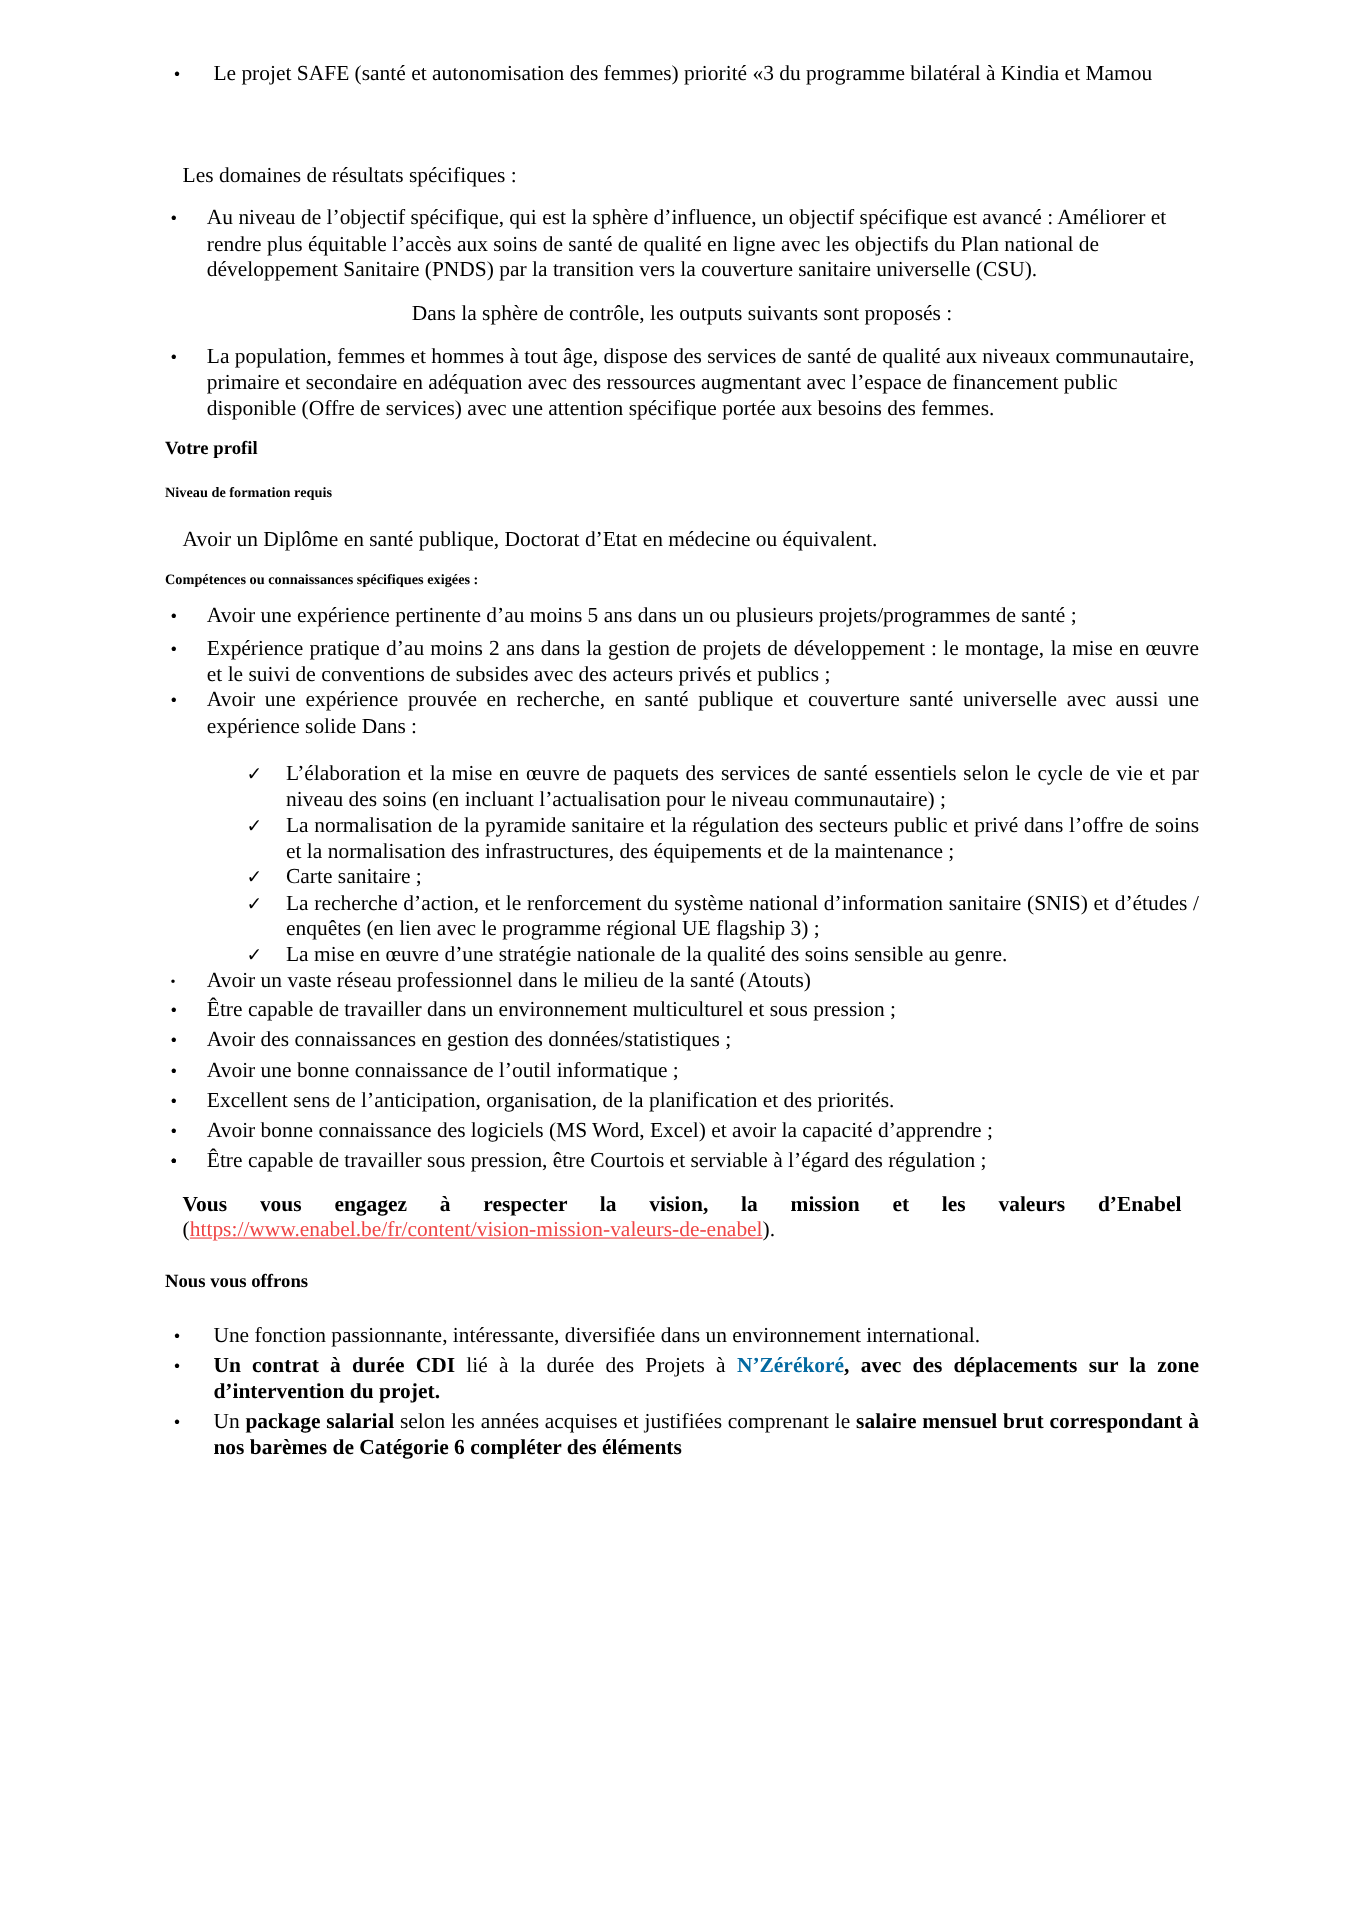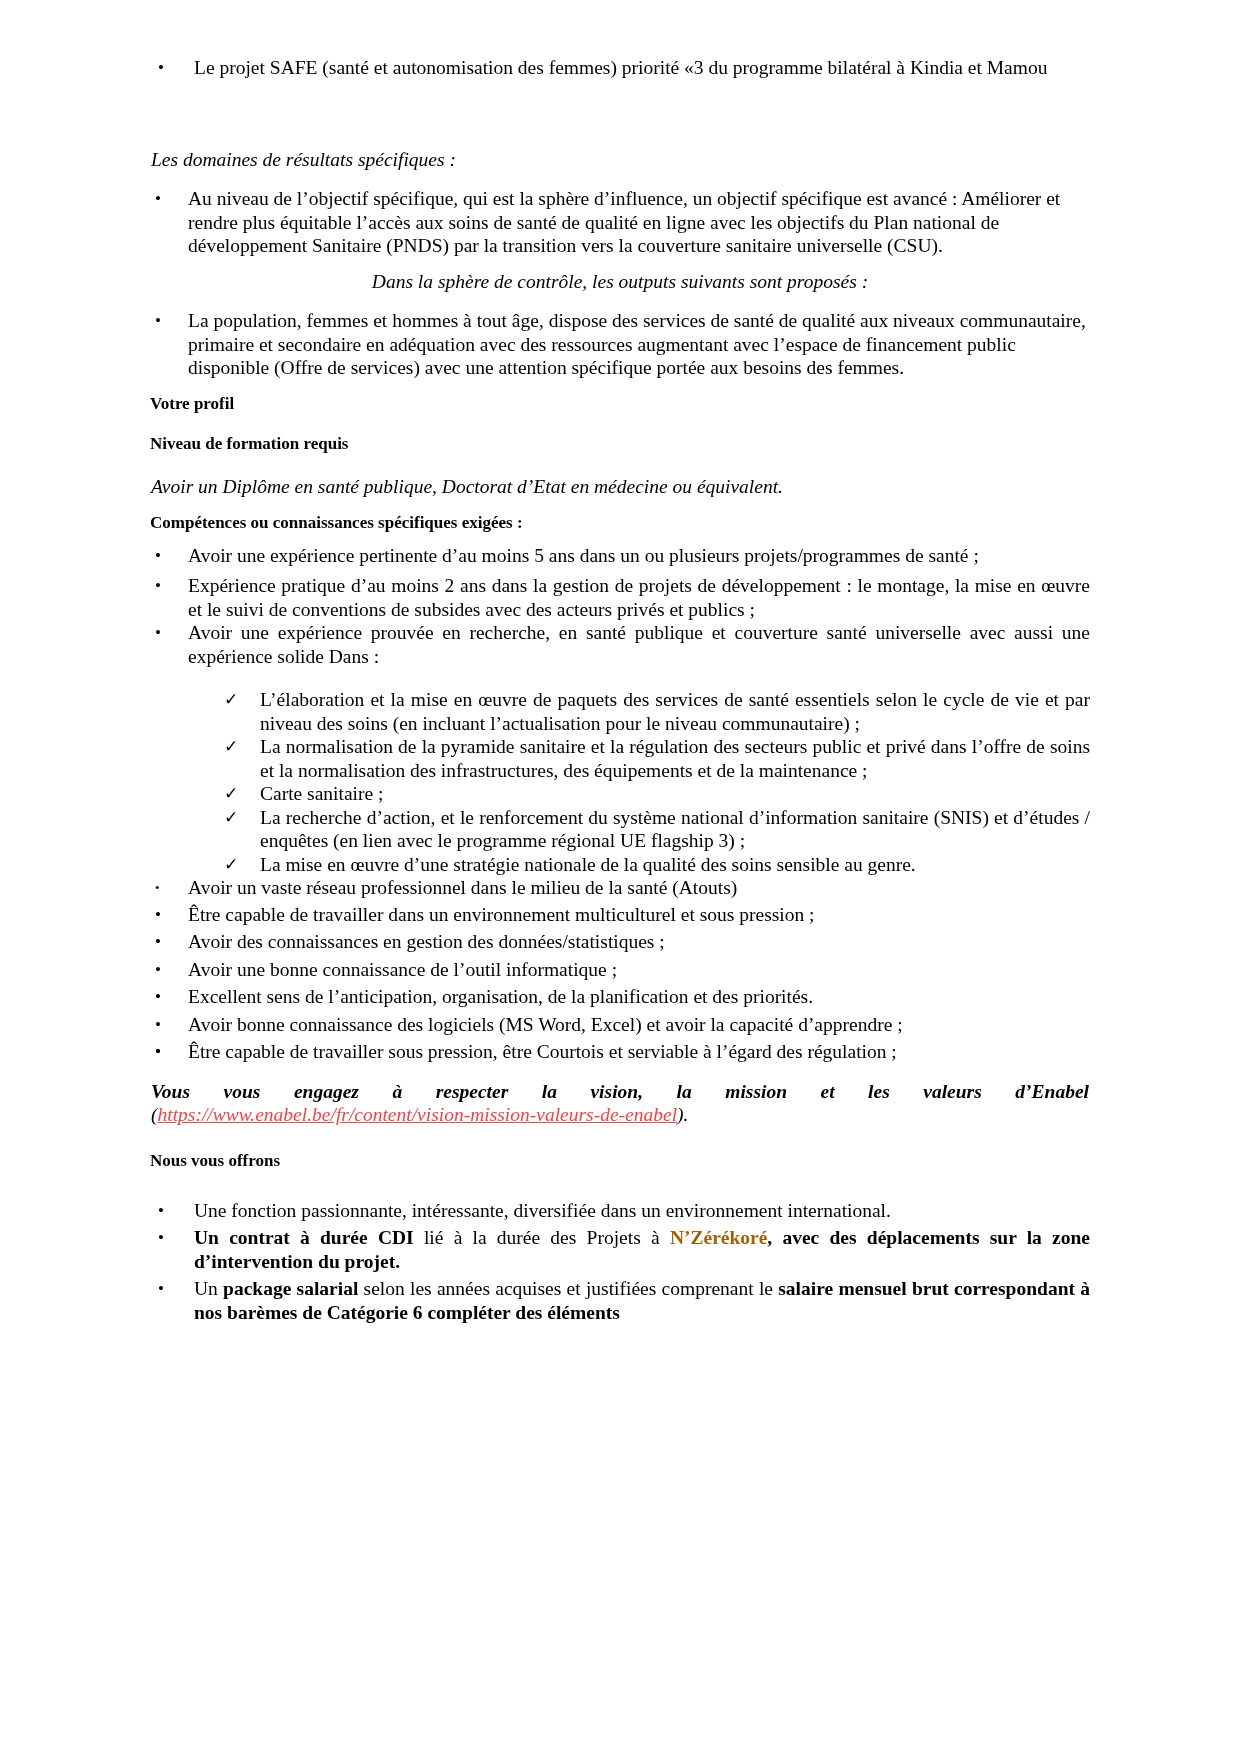--- a/index.html
+++ b/index.html
@@ -9,24 +9,24 @@
   .blist { list-style: none; margin: 0; padding: 0; }
   .blist li { position: relative; padding-left: 38px; }
   .blist li .bullet { position: absolute; left: 5px; top: 0; font-size: 17px; }
   .blist.wide li { padding-left: 44px; }
   .blist.wide li .bullet { left: 8px; }
   .clist { list-style: none; margin: 0; padding: 0 0 0 112px; text-align: justify; }
   .clist li { position: relative; padding-left: 36px; }
   .clist li .check { position: absolute; left: 0; top: 0; font-size: 17px; }
   .justify { text-align: justify; }
   h2 { font-size: 17px; font-weight: bold; margin: 0; line-height: 28px; }
-  h3 { font-size: 17px; font-weight: bold; margin: 0; }
-  p { margin: 1px; font-style: italic; }
+  h3 { font-size: 13px; font-weight: bold; margin: 0; }
+  p { margin: 16px; }
   .bold { font-weight: bold; }
-  .gray { color: #a16207; }
+  .gray { color: #0369a1; }
   a.link { color: #ef4444; text-decoration: underline; }
 </style>
 </head>
 <body>
 
 <div class="page">
 
   <ul class="blist wide" style="margin-bottom:68px;">
     <li><span class="bullet">•</span><span>Le projet SAFE (santé et autonomisation des femmes) priorité «3 du programme bilatéral à Kindia et Mamou</span></li>
   </ul>

